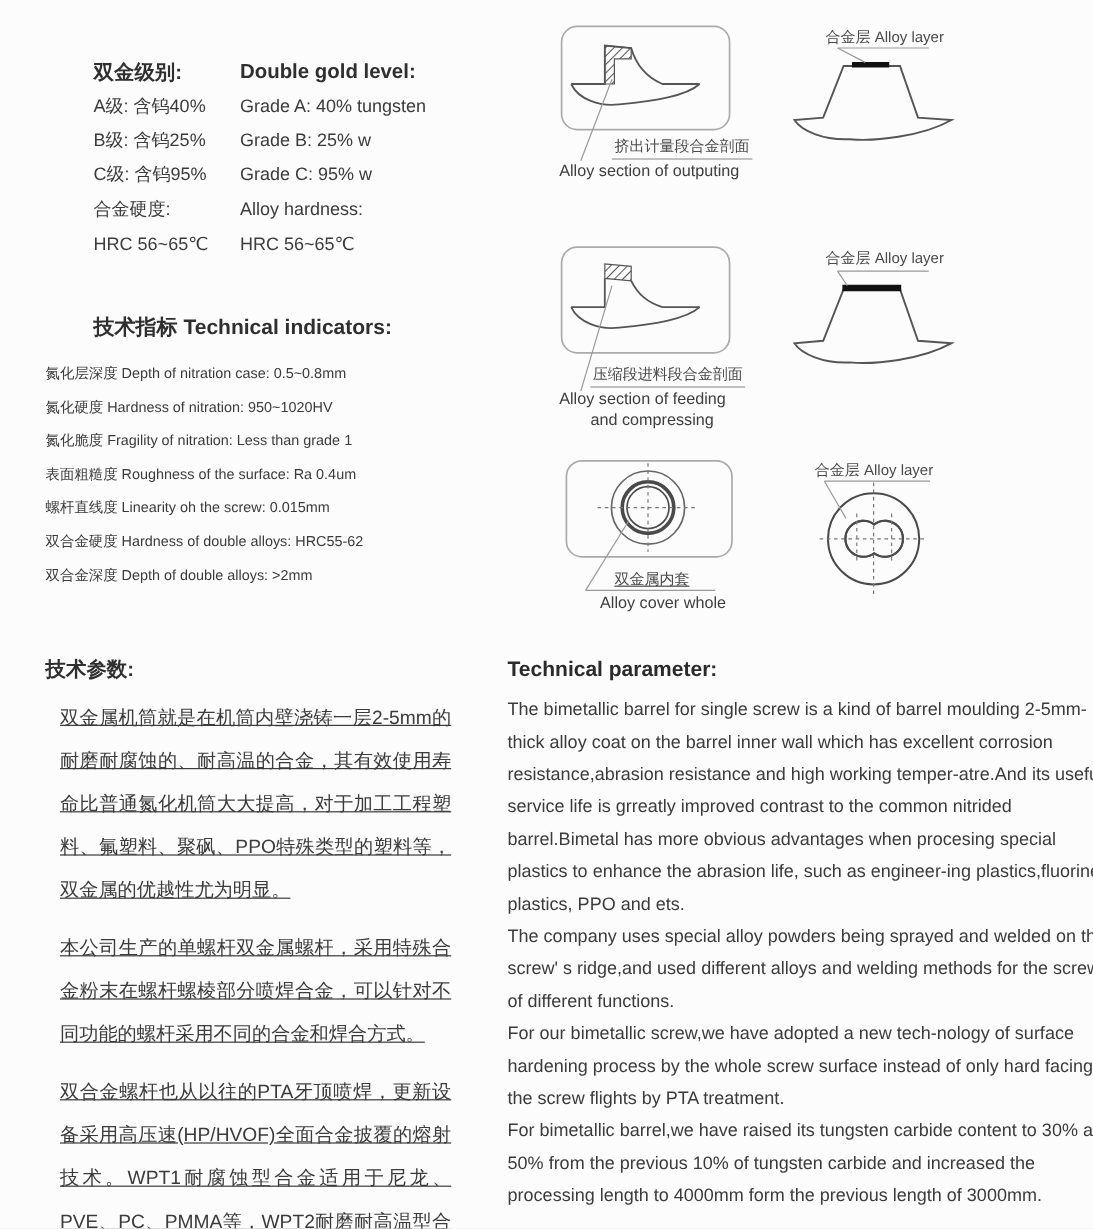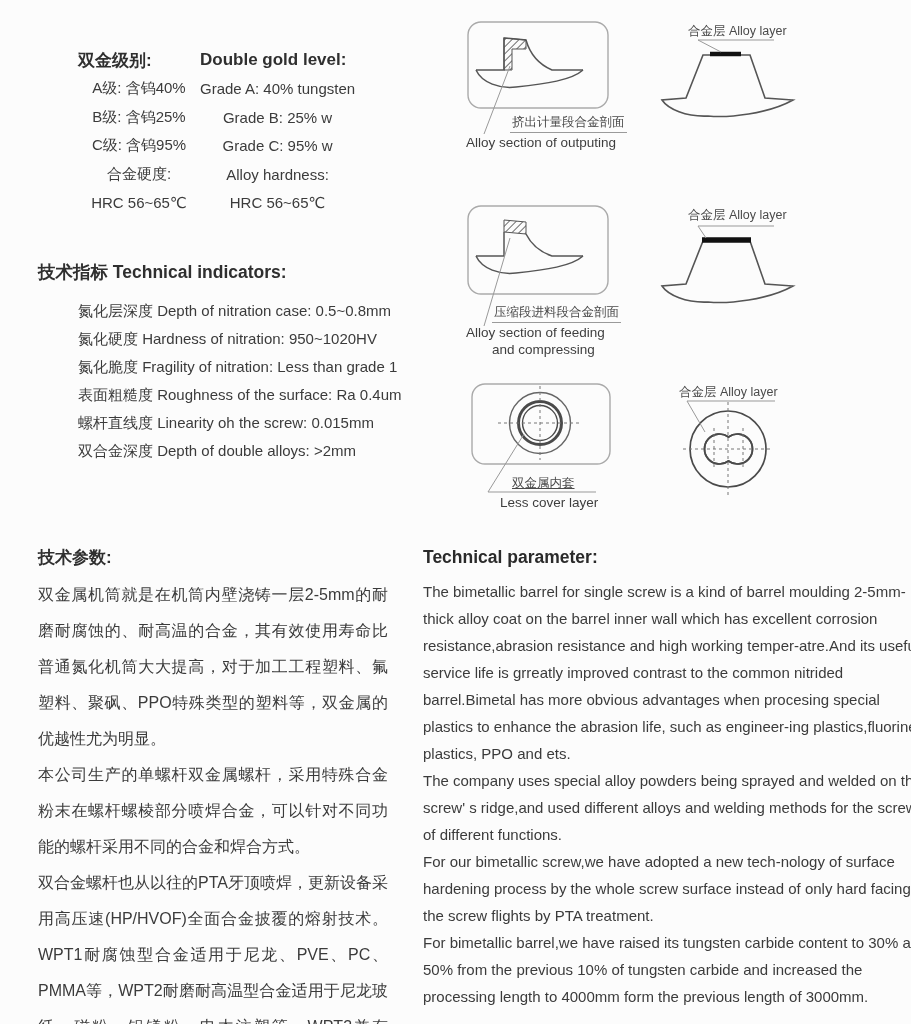--- a/index.html
+++ b/index.html
@@ -5,36 +5,36 @@
   html,body{margin:0;padding:0;background:#e8e8e8;}
   #canvas{
     position:relative;width:911px;height:1024px;margin:0 auto;
     background:#fcfcfc;color:#3b3b3b;overflow:hidden;
     font-family:"Liberation Sans","DejaVu Sans",sans-serif;
   }
   
   .spec-table{position:absolute;left:38px;top:46px;display:grid;
     grid-template-columns:122px auto;grid-auto-rows:28.5px;align-items:center;margin-left:40px;}
   .spec-table .hd{font-weight:bold;font-size:17px;color:#2f2f2f;}
-  .spec-table .cell{font-size:15px;white-space:nowrap;text-align:center;}
+  .spec-table .cell{font-size:15px;white-space:nowrap;}
   
   .indicators{position:absolute;left:38px;top:260px;width:420px;}
-  .indicators .hd{font-weight:bold;font-size:17.5px;color:#2f2f2f;margin-bottom:13px;}
-  .indicators .item{font-size:15px;line-height:28px;white-space:nowrap;margin-left:40px;}
+  .indicators .hd{font-weight:bold;font-size:17.5px;color:#2f2f2f;margin-bottom:13px;margin-left:40px;}
+  .indicators .item{font-size:12px;line-height:28px;white-space:nowrap;}
   
   .dcell{position:absolute;}
   .dcell svg{position:absolute;left:0;top:0;}
   .dlabel-cn{position:absolute;font-size:12.5px;color:#4a4a4a;white-space:nowrap;
     border-bottom:1px solid #9a9a9a;padding:0 2px 1px 2px;}
   .dlabel-en{position:absolute;font-size:13.5px;color:#3e3e3e;white-space:nowrap;}
   .dlabel-top{position:absolute;font-size:12.5px;color:#4a4a4a;white-space:nowrap;}
   
   .params-cn{position:absolute;left:38px;top:546px;width:350px;}
   .params-cn .hd{font-weight:bold;font-size:17px;color:#2f2f2f;margin:0 0 8px 0;}
-  .params-cn p{margin:0;font-size:16px;line-height:36px;text-align:justify;}
+  .params-cn p{margin:12px;font-size:16px;line-height:36px;text-align:justify;text-decoration:underline;}
   .params-en{position:absolute;left:395px;top:547px;width:506px;margin-left:28px;}
   .params-en .hd{font-weight:bold;font-size:17.5px;color:#2a2a2a;margin:0 0 10px 0;}
   .params-en p{margin:0;font-size:15px;line-height:27px;}
 </style>
 </head>
 <body>
 
 <div id="canvas">
 
   <div class="spec-table">
@@ -52,20 +52,21 @@
     <div class="cell">HRC 56~65℃</div>
   </div>
 
   <div class="indicators">
     <div class="hd">技术指标 Technical indicators:</div>
     <div class="item">氮化层深度 Depth of nitration case:  0.5~0.8mm</div>
     <div class="item">氮化硬度 Hardness of nitration:  950~1020HV</div>
     <div class="item">氮化脆度 Fragility of nitration:  Less than grade 1</div>
     <div class="item">表面粗糙度 Roughness of the surface:  Ra 0.4um</div>
     <div class="item">螺杆直线度 Linearity oh the screw:  0.015mm</div>
+    <div class="item">双合金硬度 Hardness of double alloys:  HRC55-62</div>
     <div class="item">双合金深度 Depth of double alloys:  &gt;2mm</div>
   </div>
 
   <div class="dcell" style="left:458px;top:8px;width:180px;height:165px;">
     <svg width="180" height="165" viewBox="0 0 180 165">
       <defs>
         <pattern id="hatch1" patternUnits="userSpaceOnUse" width="5" height="5" patternTransform="rotate(45)">
           <line x1="0" y1="0" x2="0" y2="5" stroke="#555" stroke-width="1.7"></line>
         </pattern>
       </defs>
@@ -122,21 +123,21 @@
       <rect x="14" y="18" width="138" height="80" rx="13" fill="none" stroke="#aaaaaa" stroke-width="1.4"></rect>
       <circle cx="82" cy="57" r="30.5" fill="none" stroke="#666" stroke-width="1.4"></circle>
       <circle cx="82" cy="57" r="21.5" fill="none" stroke="#4a4a4a" stroke-width="3"></circle>
       <circle cx="82" cy="57" r="17.5" fill="none" stroke="#4a4a4a" stroke-width="1.4"></circle>
       <line x1="40" y1="57" x2="124" y2="57" stroke="#777" stroke-width="1" stroke-dasharray="3,3"></line>
       <line x1="82" y1="20" x2="82" y2="94" stroke="#777" stroke-width="1" stroke-dasharray="3,3"></line>
       <line x1="66" y1="68" x2="30" y2="126" stroke="#999" stroke-width="1"></line>
       <line x1="30" y1="126" x2="138" y2="126" stroke="#999" stroke-width="1"></line>
     </svg>
     <div class="dlabel-top" style="left:54px;top:109px;text-decoration:underline;">双金属内套</div>
-    <div class="dlabel-en" style="left:42px;top:129px;">Less cover layer</div>
+    <div class="dlabel-en" style="left:42px;top:129px;">Alloy cover whole</div>
   </div>
 
   <div class="dcell" style="left:648px;top:368px;width:185px;height:145px;">
     <svg width="185" height="145" viewBox="0 0 185 145">
       <circle cx="80" cy="81" r="38" fill="none" stroke="#4a4a4a" stroke-width="1.7"></circle>
       <path d="M80.5,69 A15,15 0 1 0 80.5,93 A15,15 0 1 0 80.5,69 Z" fill="none" stroke="#4a4a4a" stroke-width="1.7"></path>
       <path d="M80.5,69 A15,15 0 1 1 80.5,93 A15,15 0 1 1 80.5,69 Z" fill="none" stroke="#4a4a4a" stroke-width="1.7"></path>
       <line x1="35" y1="81" x2="125" y2="81" stroke="#777" stroke-width="1" stroke-dasharray="3,3"></line>
       <line x1="80" y1="34" x2="80" y2="128" stroke="#777" stroke-width="1" stroke-dasharray="3,3"></line>
       <line x1="66" y1="60" x2="66" y2="102" stroke="#777" stroke-width="1" stroke-dasharray="3,3"></line>

